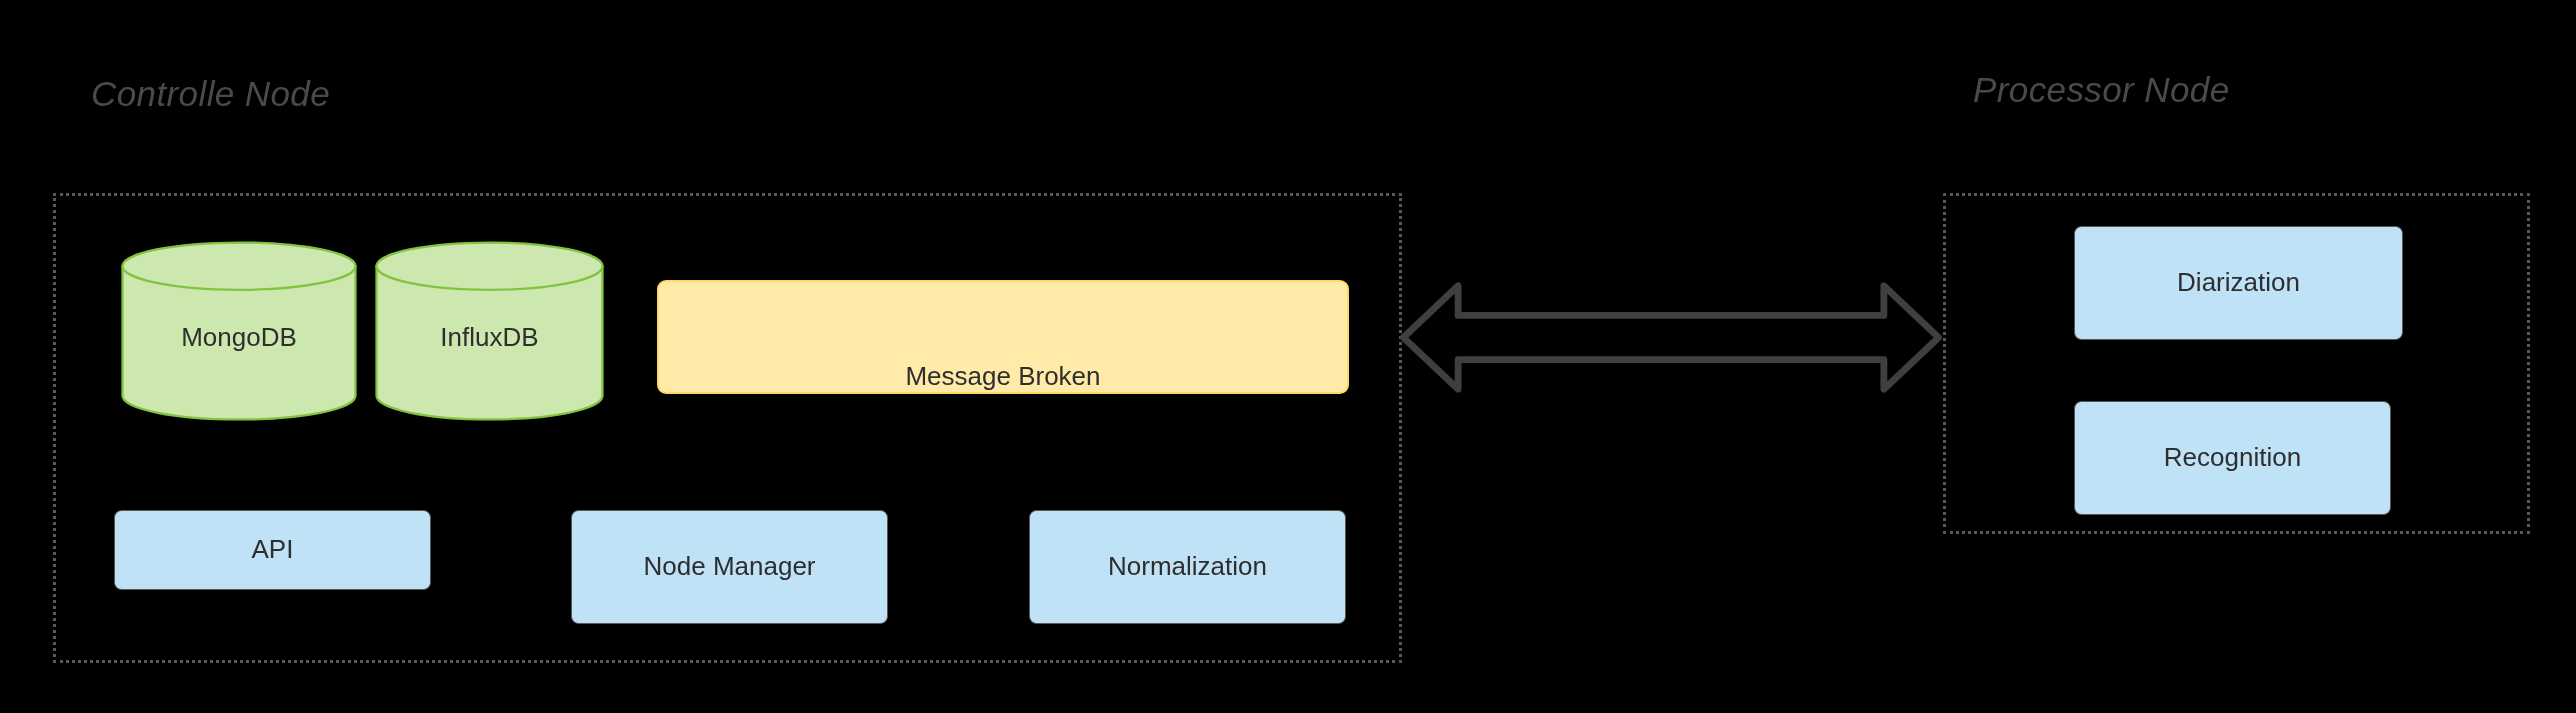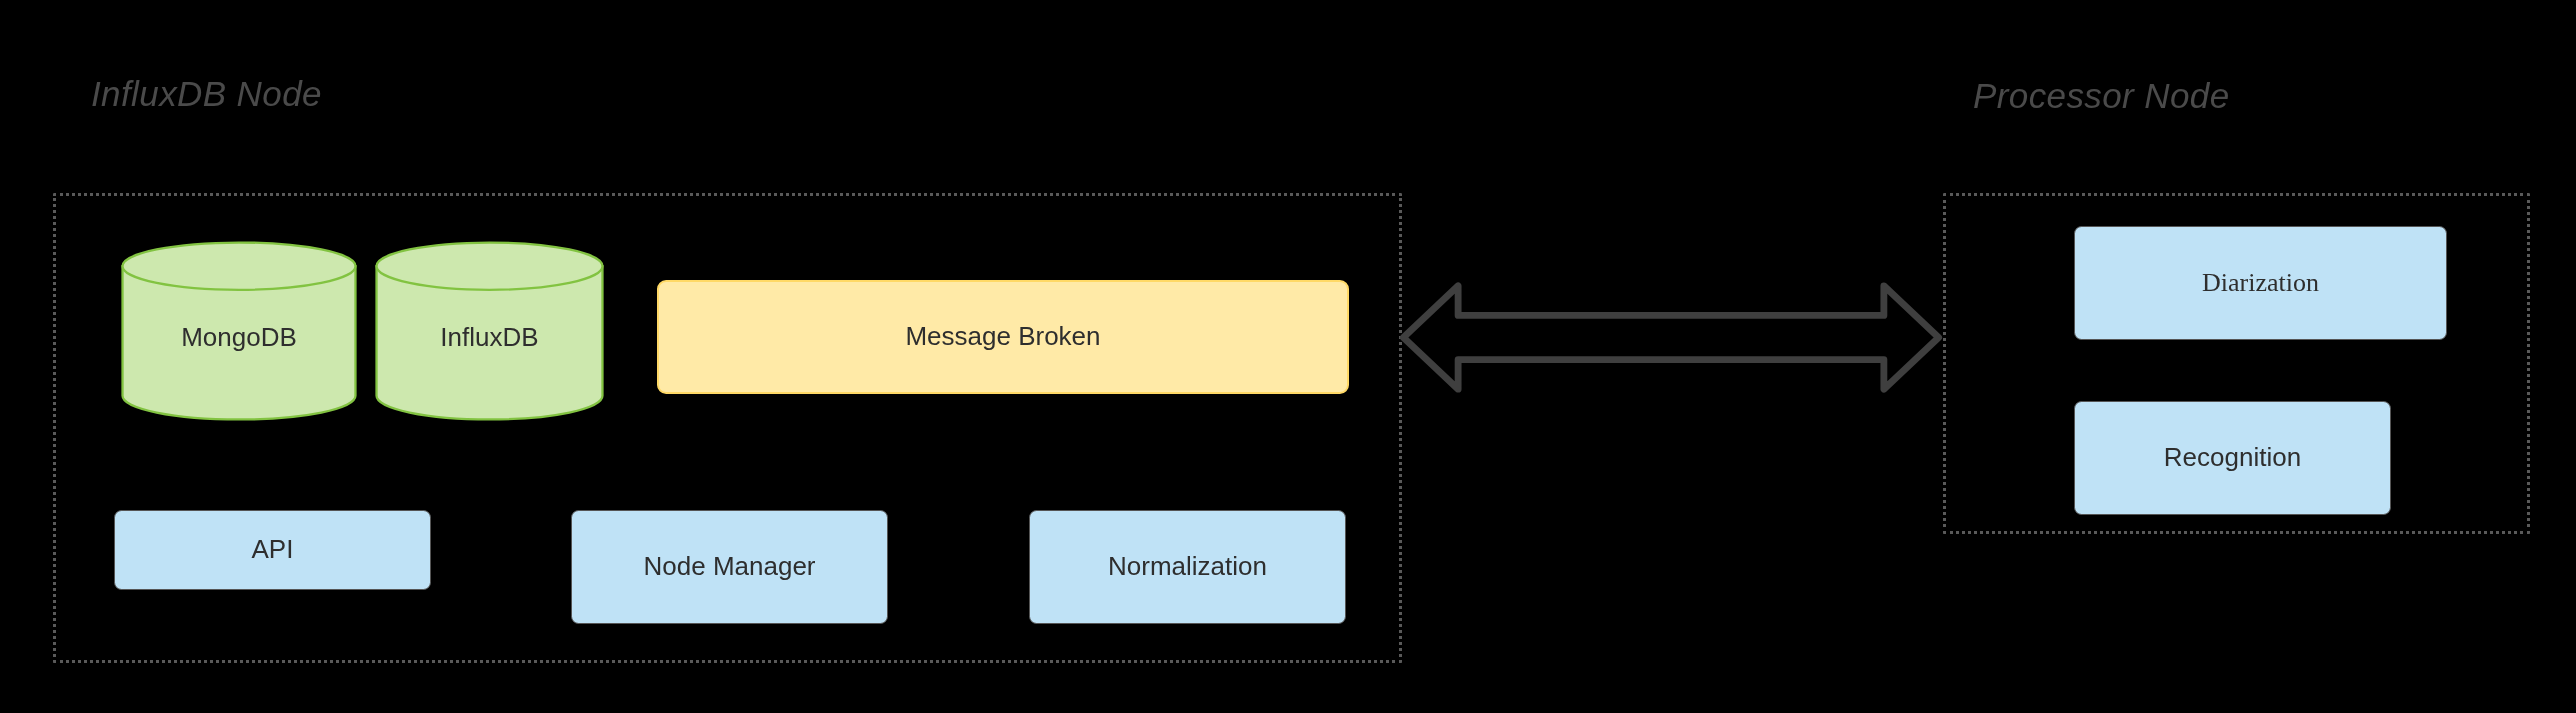--- a/index.html
+++ b/index.html
@@ -90,41 +90,41 @@
   .double-arrow svg {
     display: block;
     overflow: visible;
   }
 </style>
 </head>
 <body>
 
 <div id="canvas">
 
-  <div class="group-title" style="left:91px; top:76px;">InfluxDB Node</div>
+  <div class="group-title" style="left:91px; top:76px;">Controlle Node</div>
 
   <div class="group-box" style="left:53px; top:193px; width:1349px; height:470px;"></div>
 
   <div class="cylinder" style="left:113px; top:241px; width:236px; height:180px;margin-left:8px;">
     <svg viewBox="0 0 310 236" preserveAspectRatio="none" aria-hidden="true">
       <path d="M2,33 L2,203 A153,31 0 0,0 308,203 L308,33 Z" fill="#cde8ae" stroke="#82c341" stroke-width="3"></path>
       <ellipse cx="155" cy="33" rx="153" ry="31" fill="#cde8ae" stroke="#82c341" stroke-width="3"></ellipse>
     </svg>
     <div class="cyl-label" style="top:82px;">MongoDB</div>
   </div>
 
   <div class="cylinder" style="left:375px; top:241px; width:229px; height:180px;">
     <svg viewBox="0 0 300 236" preserveAspectRatio="none" aria-hidden="true">
       <path d="M2,33 L2,203 A148,31 0 0,0 298,203 L298,33 Z" fill="#cde8ae" stroke="#82c341" stroke-width="3"></path>
       <ellipse cx="150" cy="33" rx="148" ry="31" fill="#cde8ae" stroke="#82c341" stroke-width="3"></ellipse>
     </svg>
     <div class="cyl-label" style="top:82px;">InfluxDB</div>
   </div>
 
-  <div class="node yellow" style="left:657px; top:280px; width:692px; height:114px;">
+  <div class="node yellow" style="left:657px; top:280px; width:692px; height:114px;align-items:flex-end;">
     <span>Message Broken</span>
   </div>
 
   <div class="node blue" style="left:114px; top:510px; width:317px; height:80px;">
     <span>API</span>
   </div>
 
   <div class="node blue" style="left:571px; top:510px; width:317px; height:114px;">
     <span>Node Manager</span>
   </div>
@@ -132,25 +132,25 @@
   <div class="node blue" style="left:1029px; top:510px; width:317px; height:114px;">
     <span>Normalization</span>
   </div>
 
   <div class="double-arrow" style="left:1400px; top:282px; width:542px; height:111px;">
     <svg width="542" height="111" viewBox="0 0 712 146" aria-hidden="true">
       <path d="M4,73 L76,5 L76,44 L636,44 L636,5 L708,73 L636,141 L636,102 L76,102 L76,141 Z" fill="none" stroke="#3f3f3f" stroke-width="9" stroke-linejoin="round" stroke-linecap="round"></path>
     </svg>
   </div>
 
-  <div class="group-title" style="left:1973px; top:78px;">Processor Node</div>
+  <div class="group-title" style="left:1973px; top:72px;">Processor Node</div>
 
   <div class="group-box" style="left:1943px; top:193px; width:587px; height:341px;"></div>
 
-  <div class="node blue" style="left:2074px; top:226px; width:373px; height:114px;font-family:Liberation Serif, serif;">
+  <div class="node blue" style="left:2074px; top:226px; width:329px; height:114px;">
     <span>Diarization</span>
   </div>
 
   <div class="node blue" style="left:2074px; top:401px; width:317px; height:114px;">
     <span>Recognition</span>
   </div>
 
 </div>
 
 

